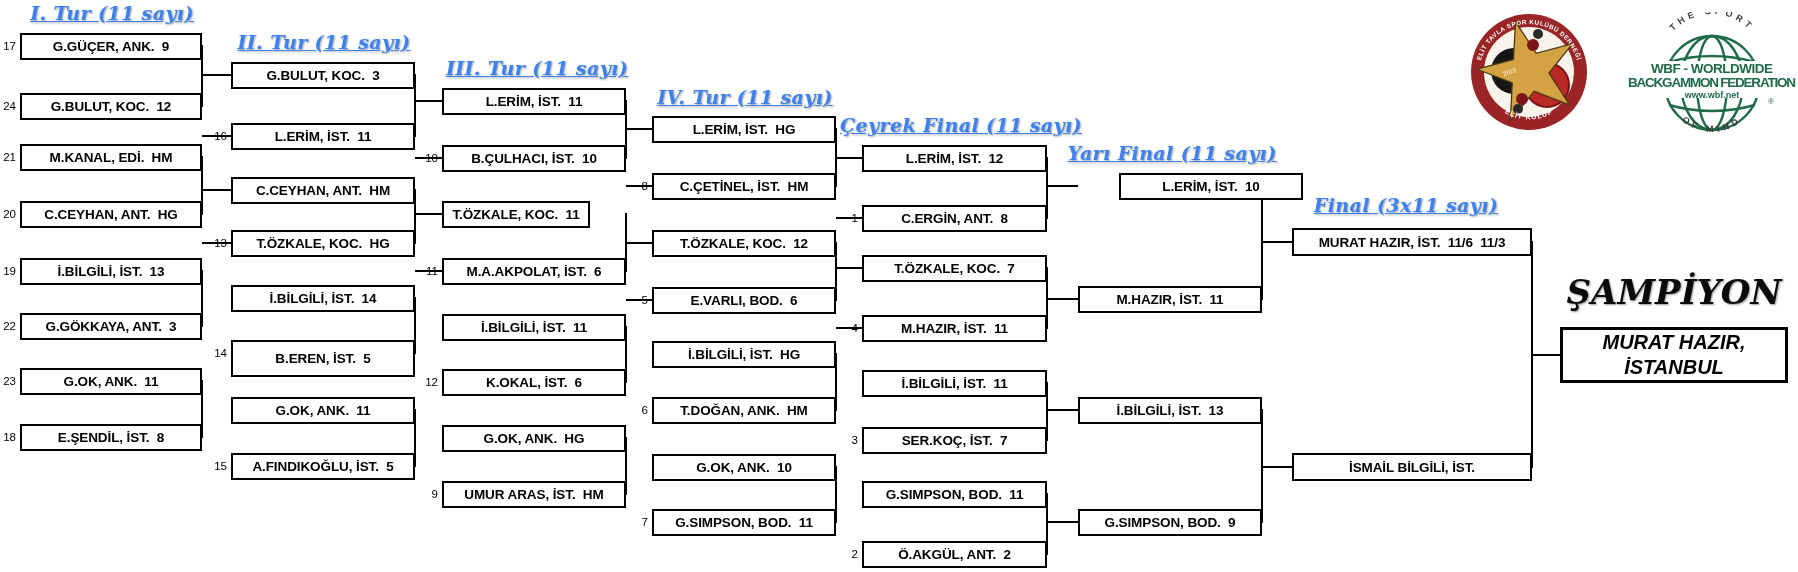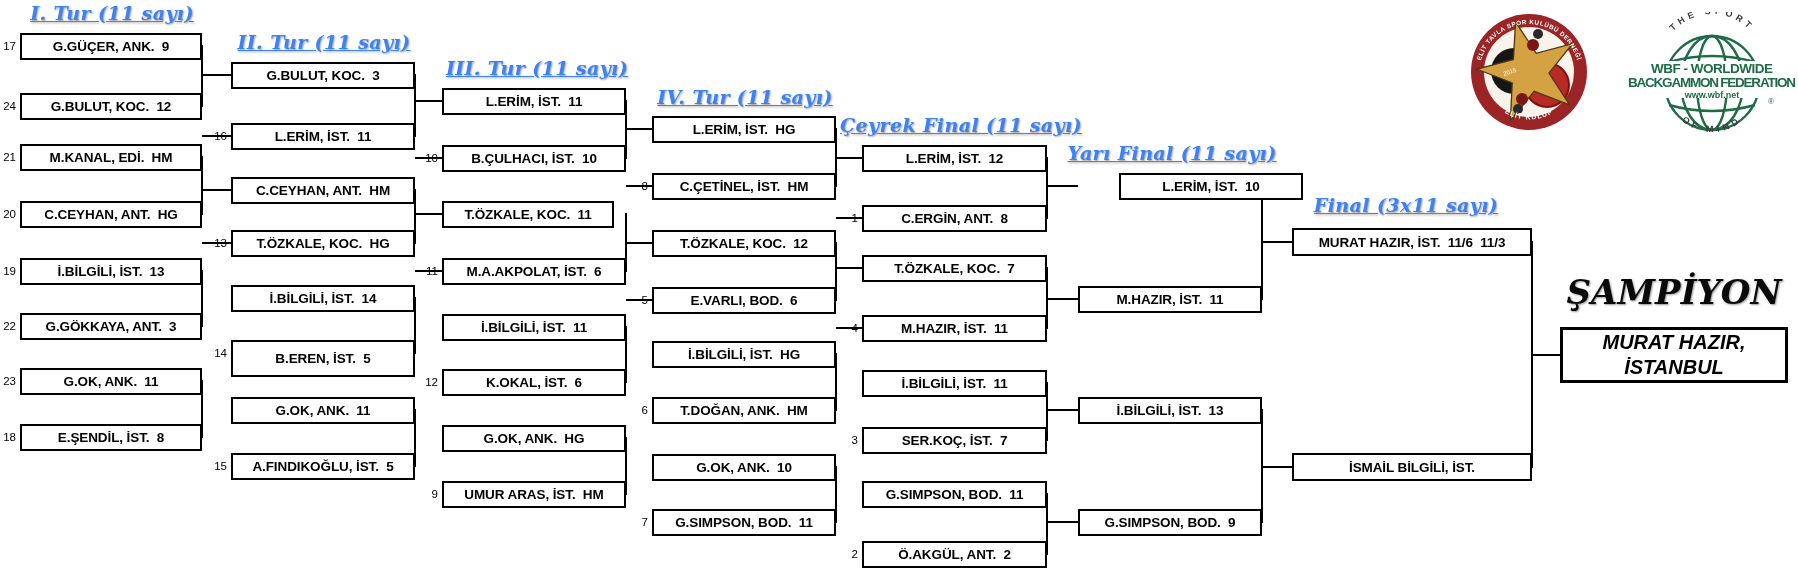--- a/index.html
+++ b/index.html
@@ -101,21 +101,21 @@
       <div class="bbox" style="left: 231px; top: 284.5px; width: 184px; height: 27px;">İ.BİLGİLİ, İST.  14</div>
       <div class="bbox" style="left: 231px; top: 339.5px; width: 184px; height: 37px;">B.EREN, İST.  5</div>
       <div class="seed" style="left: 205px; top: 344px; width: 22px;">14</div>
       <div class="bbox" style="left: 231px; top: 396.5px; width: 184px; height: 27px;">G.OK, ANK.  11</div>
       <div class="bbox" style="left: 231px; top: 452.5px; width: 184px; height: 27px;">A.FINDIKOĞLU, İST.  5</div>
       <div class="seed" style="left: 205px; top: 457px; width: 22px;">15</div>
       <div class="round-header" style="left: 537px; top: 57px;">III. Tur (11 sayı)</div>
       <div class="bbox" style="left: 442px; top: 87.5px; width: 184px; height: 27px;">L.ERİM, İST.  11</div>
       <div class="bbox" style="left: 442px; top: 144.5px; width: 184px; height: 27px;">B.ÇULHACI, İST.  10</div>
       <div class="seed" style="left: 416px; top: 149px; width: 22px;">10</div>
-      <div class="bbox" style="left: 442px; top: 200.5px; width: 172px; height: 27px;">T.ÖZKALE, KOC.  11</div>
+      <div class="bbox" style="left: 442px; top: 200.5px; width: 148px; height: 27px;">T.ÖZKALE, KOC.  11</div>
       <div class="bbox" style="left: 442px; top: 257.5px; width: 184px; height: 27px;">M.A.AKPOLAT, İST.  6</div>
       <div class="seed" style="left: 416px; top: 262px; width: 22px;">11</div>
       <div class="bbox" style="left: 442px; top: 313.5px; width: 184px; height: 27px;">İ.BİLGİLİ, İST.  11</div>
       <div class="bbox" style="left: 442px; top: 368.5px; width: 184px; height: 27px;">K.OKAL, İST.  6</div>
       <div class="seed" style="left: 416px; top: 373px; width: 22px;">12</div>
       <div class="bbox" style="left: 442px; top: 424.5px; width: 184px; height: 27px;">G.OK, ANK.  HG</div>
       <div class="bbox" style="left: 442px; top: 480.5px; width: 184px; height: 27px;">UMUR ARAS, İST.  HM</div>
       <div class="seed" style="left: 416px; top: 485px; width: 22px;">9</div>
       <div class="round-header" style="left: 745px; top: 86px;">IV. Tur (11 sayı)</div>
       <div class="bbox" style="left: 652px; top: 115.5px; width: 184px; height: 27px;">L.ERİM, İST.  HG</div>

